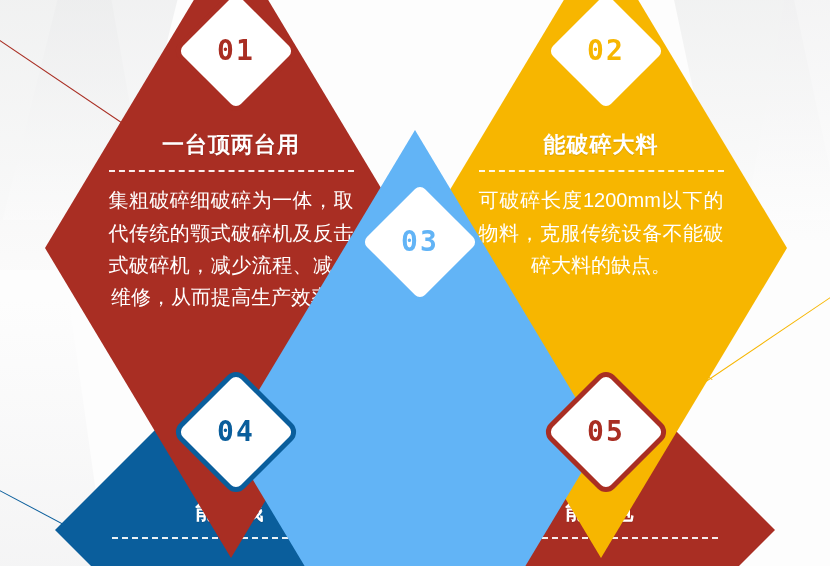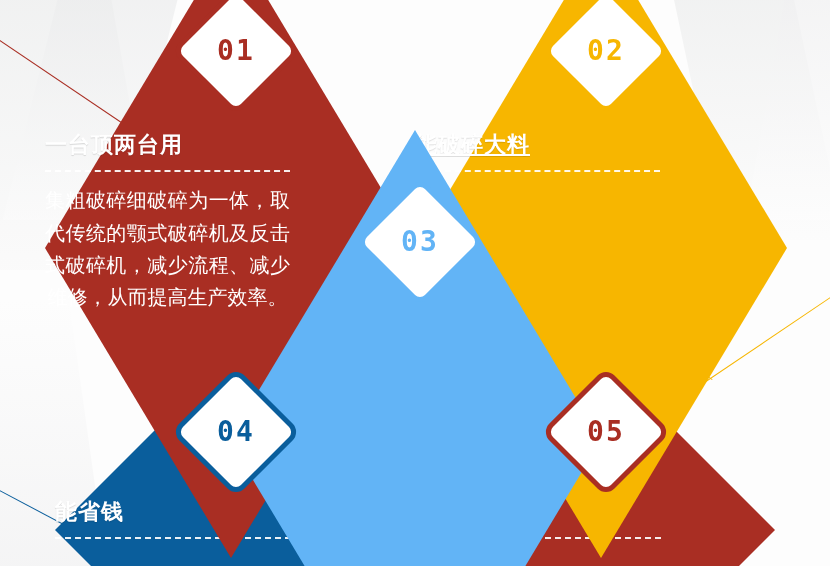--- a/index.html
+++ b/index.html
@@ -26,21 +26,21 @@
   
   .accent{position:absolute;height:0;border-top-style:solid;border-top-width:2px;transform-origin:0 0;}
 
   
   .diamond{
     position:absolute;
     clip-path:polygon(50% 0%,100% 50%,50% 100%,0% 50%);
   }
   .panel{
     position:absolute;left:0;right:0;
-    display:flex;flex-direction:column;align-items:flex-start;
+    display:flex;flex-direction:column;align-items:center;
     color:#ffffff;text-align:center;
   }
   .panel .ptitle{
     font-size:22px;font-weight:bold;letter-spacing:1px;
     text-shadow:0 1px 1px rgba(0,0,0,.12);
     line-height:1.1;white-space:nowrap;
   }
   .dashrule{
     margin:13px 0 12px 0;height:0;
     border-top:2px dashed rgba(255,255,255,.92);
@@ -106,23 +106,24 @@
   <div class="diamond" style="left:381px;top:556px;width:68px;height:68px;background:#ffffff;"></div>
 
   <div class="diamond" style="left:45px;top:-62px;width:372px;height:620px;background:#A92E23;"></div>
   <div class="panel" style="left:45px;top:133px;width:372px;">
     <div class="ptitle">一台顶两台用</div>
     <div class="dashrule" style="width:245px;"></div>
     <div class="pbody" style="width:245px;">集粗破碎细破碎为一体，取代传统的颚式破碎机及反击式破碎机，减少流程、减少维修，从而提高生产效率。</div>
   </div>
 
   <div class="diamond" style="left:415px;top:-62px;width:372px;height:620px;background:#F7B600;"></div>
-  <div class="panel" style="left:415px;top:133px;width:372px;text-decoration:underline;">
+  <div class="panel" style="left:415px;top:133px;width:372px;">
     <div class="ptitle">能破碎大料</div>
     <div class="dashrule" style="width:245px;"></div>
+    <div class="pbody" style="width:245px;">可破碎长度1200mm以下的物料，克服传统设备不能破碎大料的缺点。</div>
   </div>
 
   <div class="diamond" style="left:229px;top:130px;width:372px;height:620px;background:#62B4F6;"></div>
 
   <div class="badge tall" style="left:190px;top:5px;width:82px;height:82px;border-width:5px;border-color:#A92E23;">
     <span class="num" style="color:#A92E23;">01</span>
   </div>
 
   <div class="badge tall" style="left:560px;top:5px;width:82px;height:82px;border-width:5px;border-color:#F7B600;">
     <span class="num" style="color:#F7B600;">02</span>

